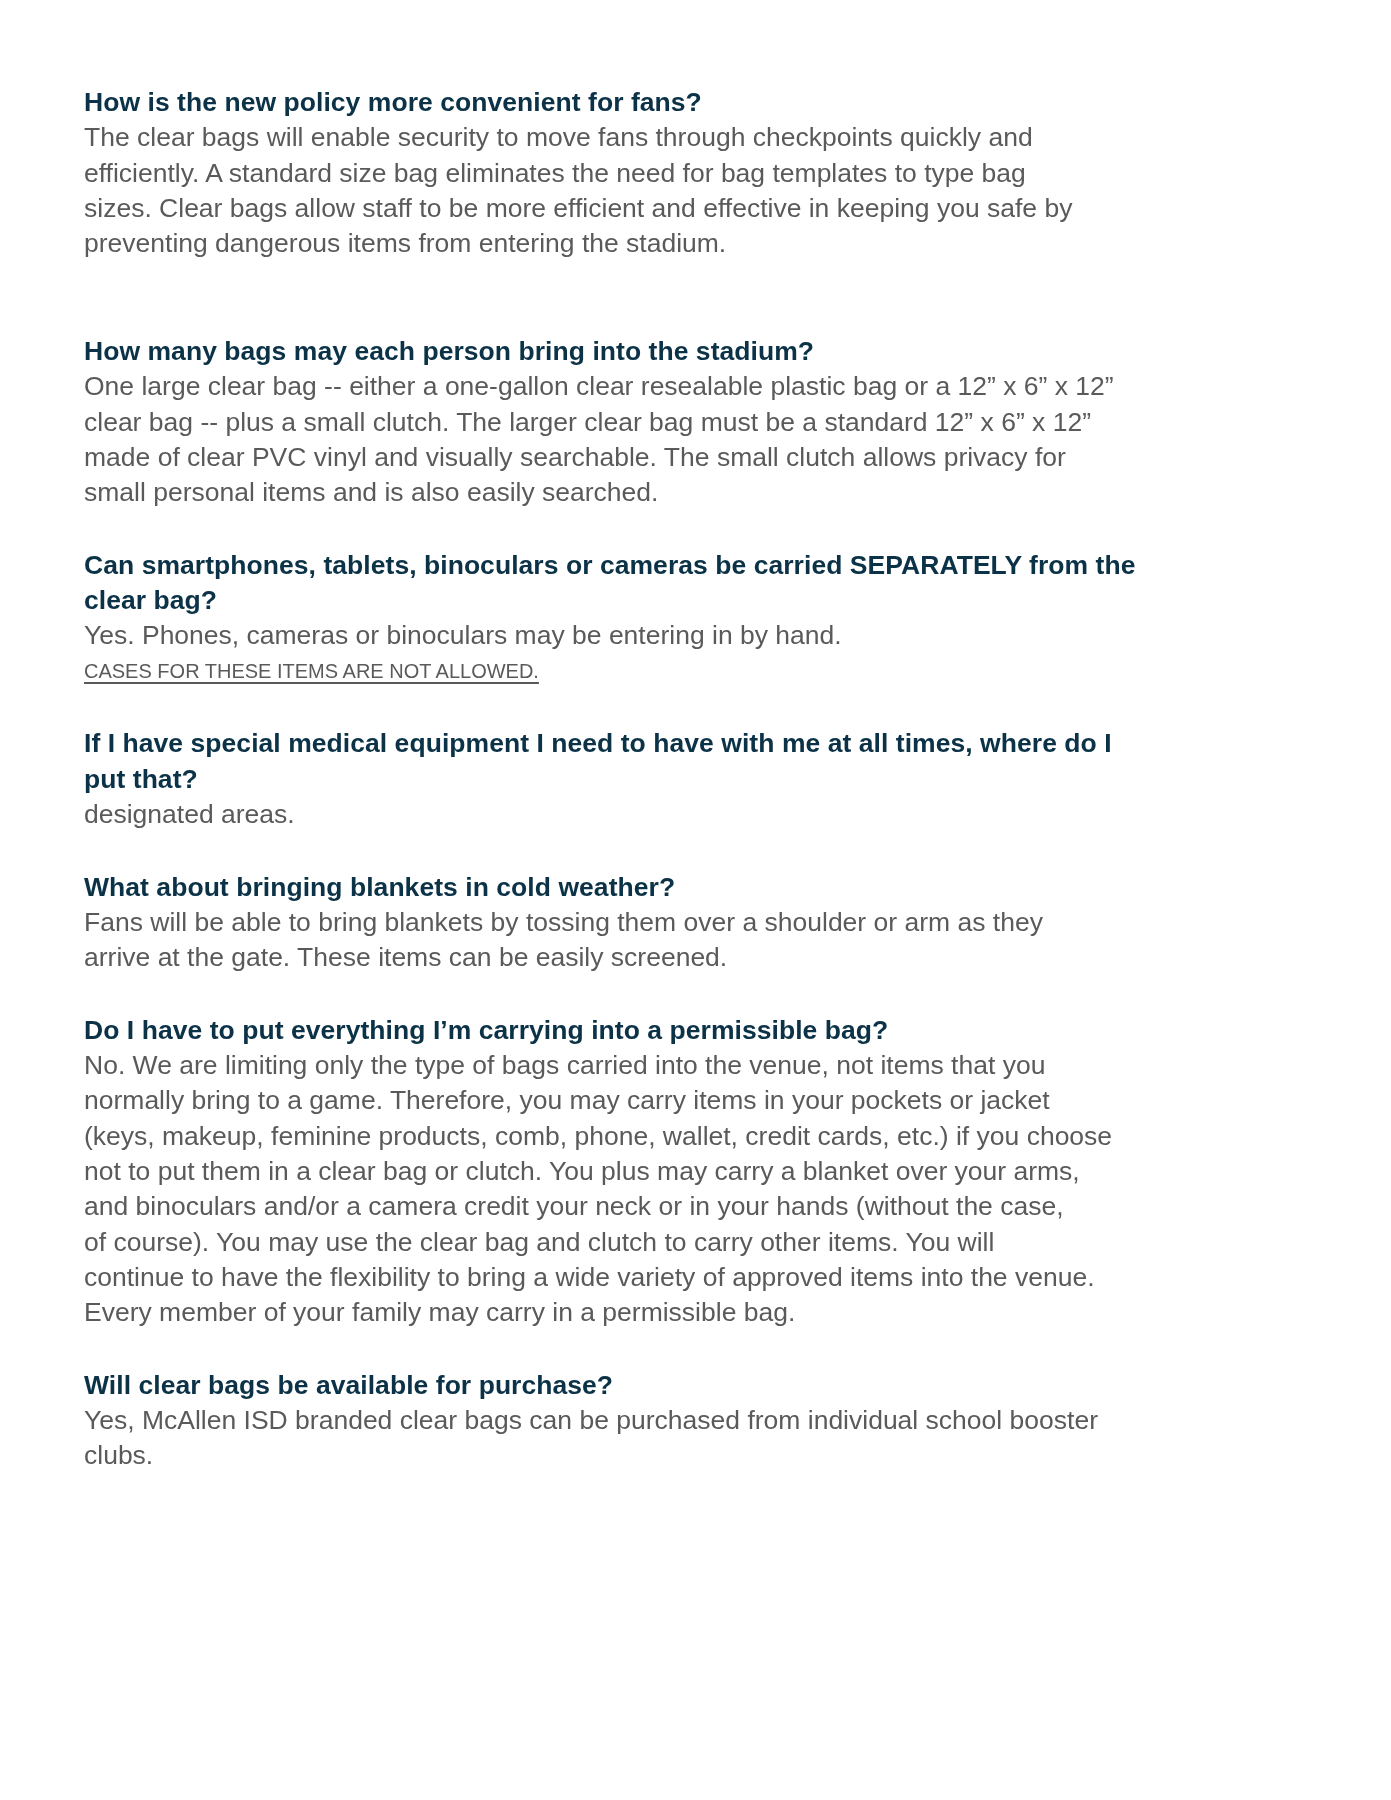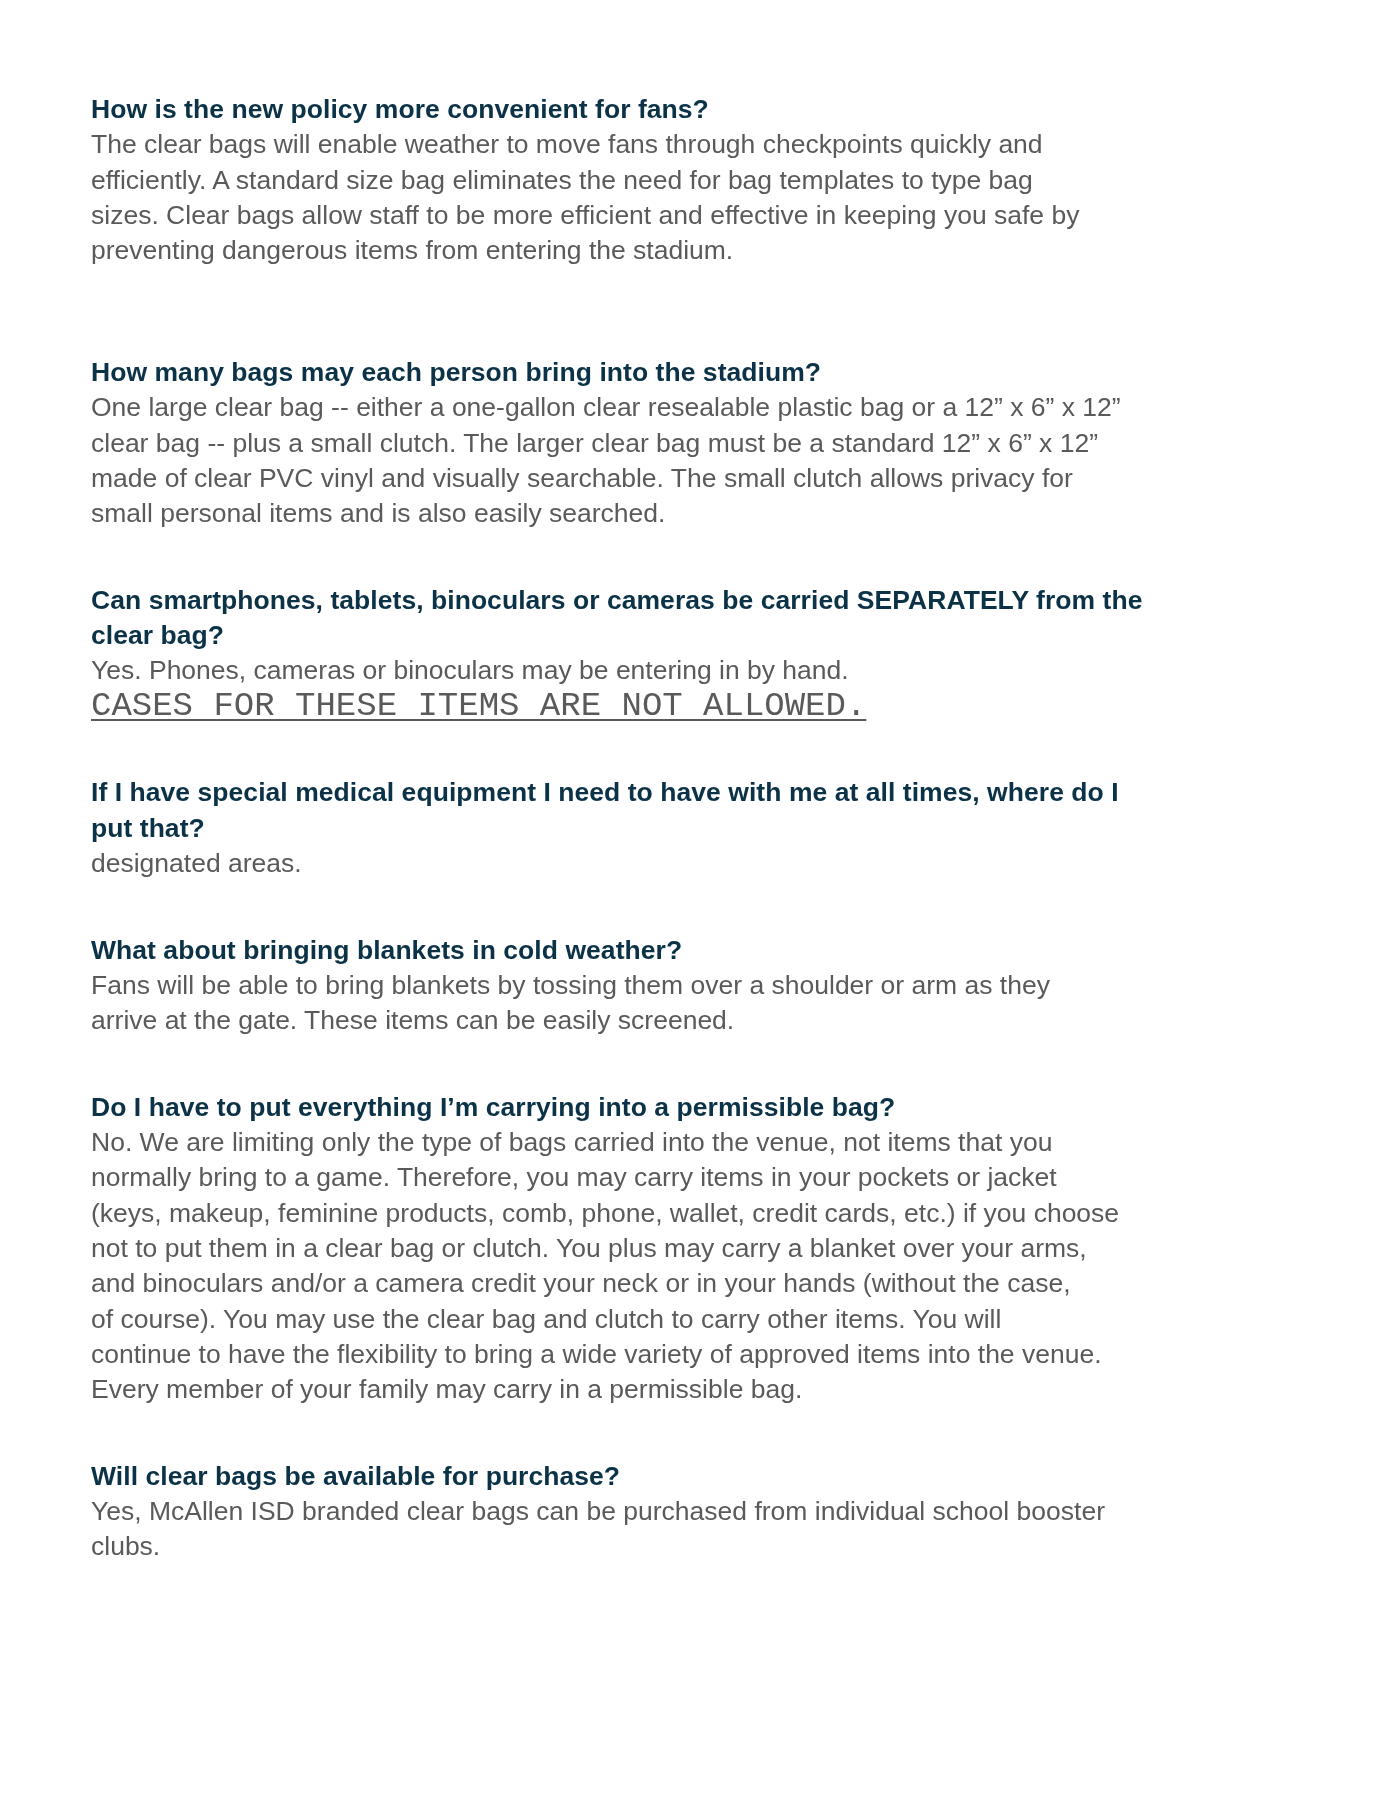--- a/index.html
+++ b/index.html
@@ -14,61 +14,60 @@
       overflow: hidden;
       font-family: "Liberation Sans", sans-serif;
     }
     .page {
       position: absolute;
       left: 83px;
       top: 84px;
       width: 1240px;
     }
     .faq {
-      margin: 8px;
+      margin: 1px;
     }
     .q {
       color: #0b3247;
       font-weight: bold;
       font-size: 26.5px;
       line-height: 35.3px;
       margin: 0;
       letter-spacing: 0.05px;
     }
     .a {
       color: #5a5a5a;
       font-size: 26.5px;
       line-height: 35.3px;
       margin: 0;
     }
     .a-emph {
       color: #5a5a5a;
-      font-size: 34px;
+      font-size: 20px;
       line-height: 35.3px;
       margin: 0;
       text-decoration: underline;
       text-decoration-thickness: 2px;
       text-underline-offset: 4px;
-      font-family: Liberation Mono, monospace;
     }
     .gap1 { height: 35.3px; }
     .gap2 { height: 70.6px; }
     .line { display: block; white-space: nowrap; }
   </style>
 </head>
 <body>
 
 <div class="page">
 
   <section class="faq">
     <p class="q">
       <span class="line">How is the new policy more convenient for fans?</span>
     </p>
     <p class="a">
-      <span class="line">The clear bags will enable weather to move fans through checkpoints quickly and</span>
+      <span class="line">The clear bags will enable security to move fans through checkpoints quickly and</span>
       <span class="line">efficiently. A standard size bag eliminates the need for bag templates to type bag</span>
       <span class="line">sizes. Clear bags allow staff to be more efficient and effective in keeping you safe by</span>
       <span class="line">preventing dangerous items from entering the stadium.</span>
     </p>
   </section>
 
   <div class="gap2"></div>
 
   <section class="faq">
     <p class="q">

